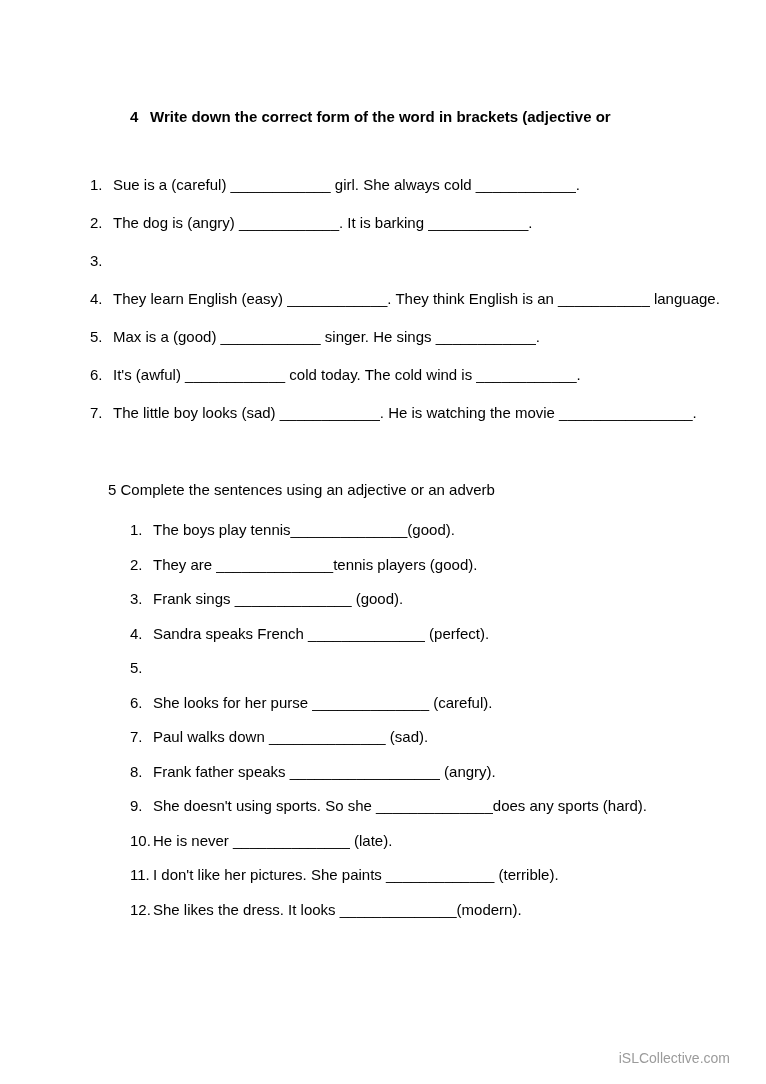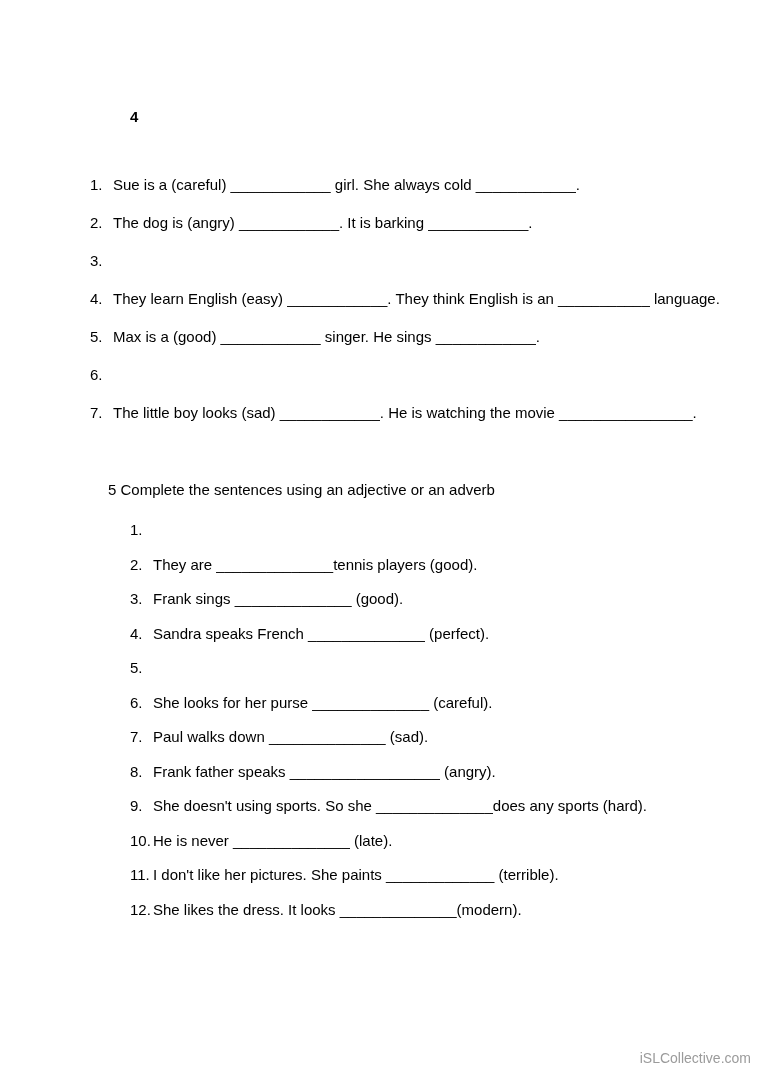--- a/index.html
+++ b/index.html
@@ -68,34 +68,35 @@
     display: flex;
     line-height: 18px;
     margin-bottom: 16.5px;
     white-space: nowrap;
   }
   .ex5-list .q-num { width: 23px; flex: 0 0 23px; }
 
   
   .footer {
     position: absolute;
-    right: 15px;
+    right: 36px;
     bottom: 18px;
     font-size: 14px;
     color: #9b9b9b;
   }
 </style>
 </head>
 <body>
 
 <div class="page">
 
   <div class="ex4-heading">
     <span class="ex-num">4</span>
     <span class="ex-title">
+      <div>Write down the correct form of the word in brackets (adjective or</div>
     </span>
   </div>
 
   <div class="ex4-list">
     <div class="q-row">
       <span class="q-num">1.</span>
       <span class="q-text">Sue is a (careful) ____________ girl. She always cold  ____________.</span>
     </div>
     <div class="q-row">
       <span class="q-num">2.</span>
@@ -107,32 +108,34 @@
     <div class="q-row">
       <span class="q-num">4.</span>
       <span class="q-text">They learn English (easy) ____________.  They think English is an ___________ language.</span>
     </div>
     <div class="q-row">
       <span class="q-num">5.</span>
       <span class="q-text">Max is a (good) ____________ singer. He sings ____________.</span>
     </div>
     <div class="q-row">
       <span class="q-num">6.</span>
+      <span class="q-text">It's (awful) ____________ cold today. The cold wind is ____________.</span>
     </div>
     <div class="q-row">
       <span class="q-num">7.</span>
       <span class="q-text">The little boy looks (sad) ____________.  He is watching the movie ________________.</span>
     </div>
   </div>
 
   <div class="ex5-heading">5 Complete the sentences using an adjective or an adverb</div>
 
   <div class="ex5-list">
     <div class="q-row">
       <span class="q-num">1.</span>
+      <span class="q-text">The boys play tennis______________(good).</span>
     </div>
     <div class="q-row">
       <span class="q-num">2.</span>
       <span class="q-text">They are ______________tennis players (good).</span>
     </div>
     <div class="q-row">
       <span class="q-num">3.</span>
       <span class="q-text">Frank sings ______________ (good).</span>
     </div>
     <div class="q-row">

